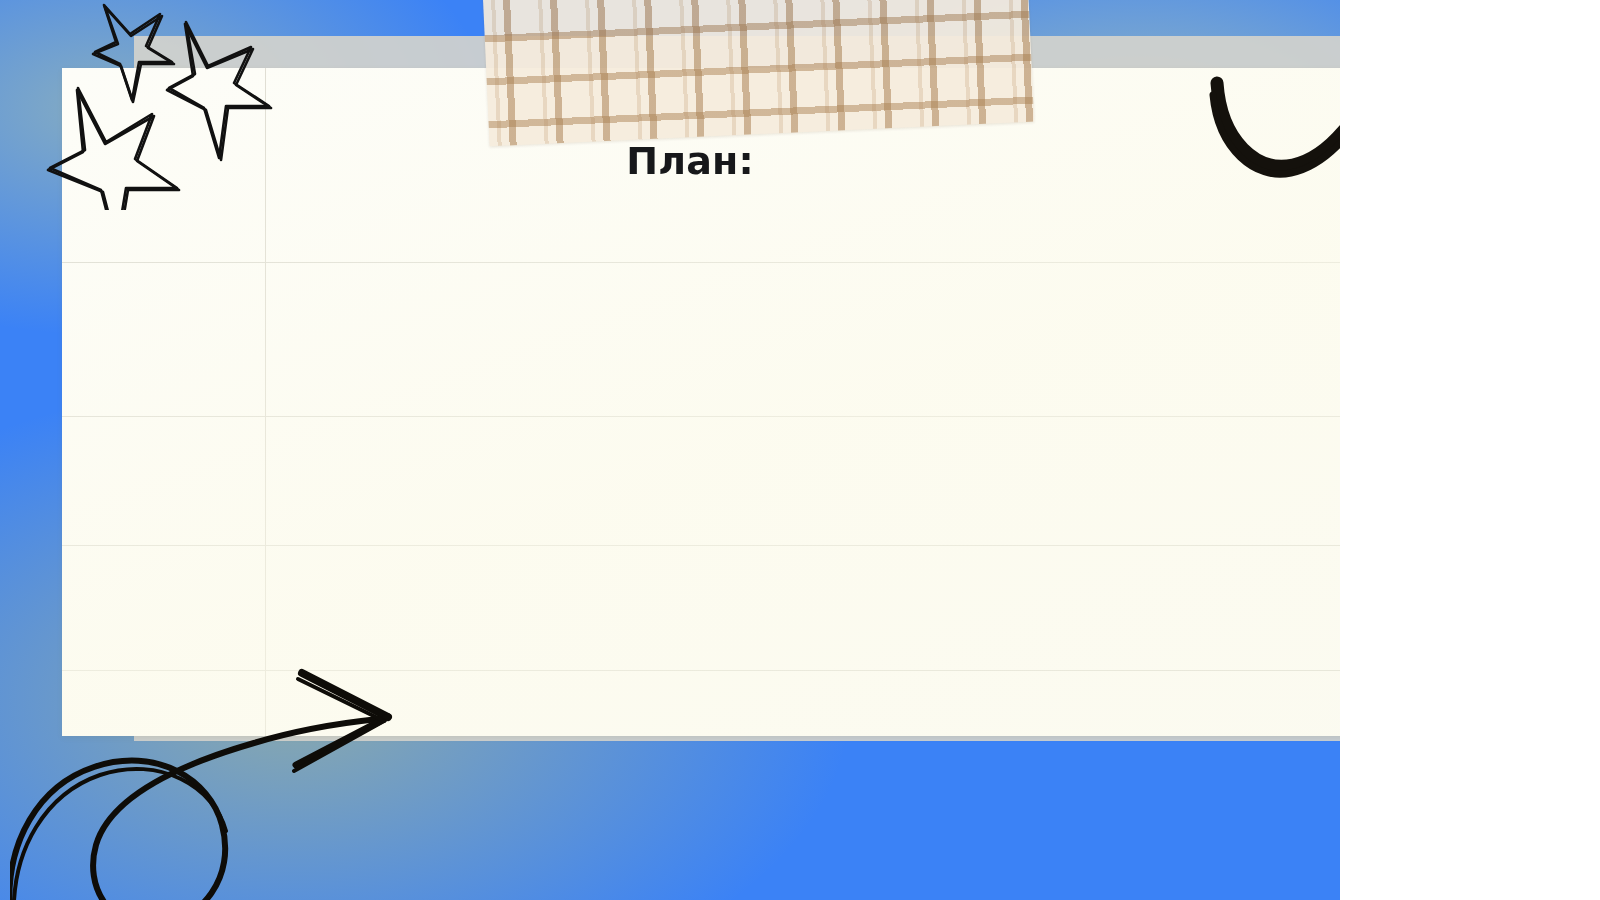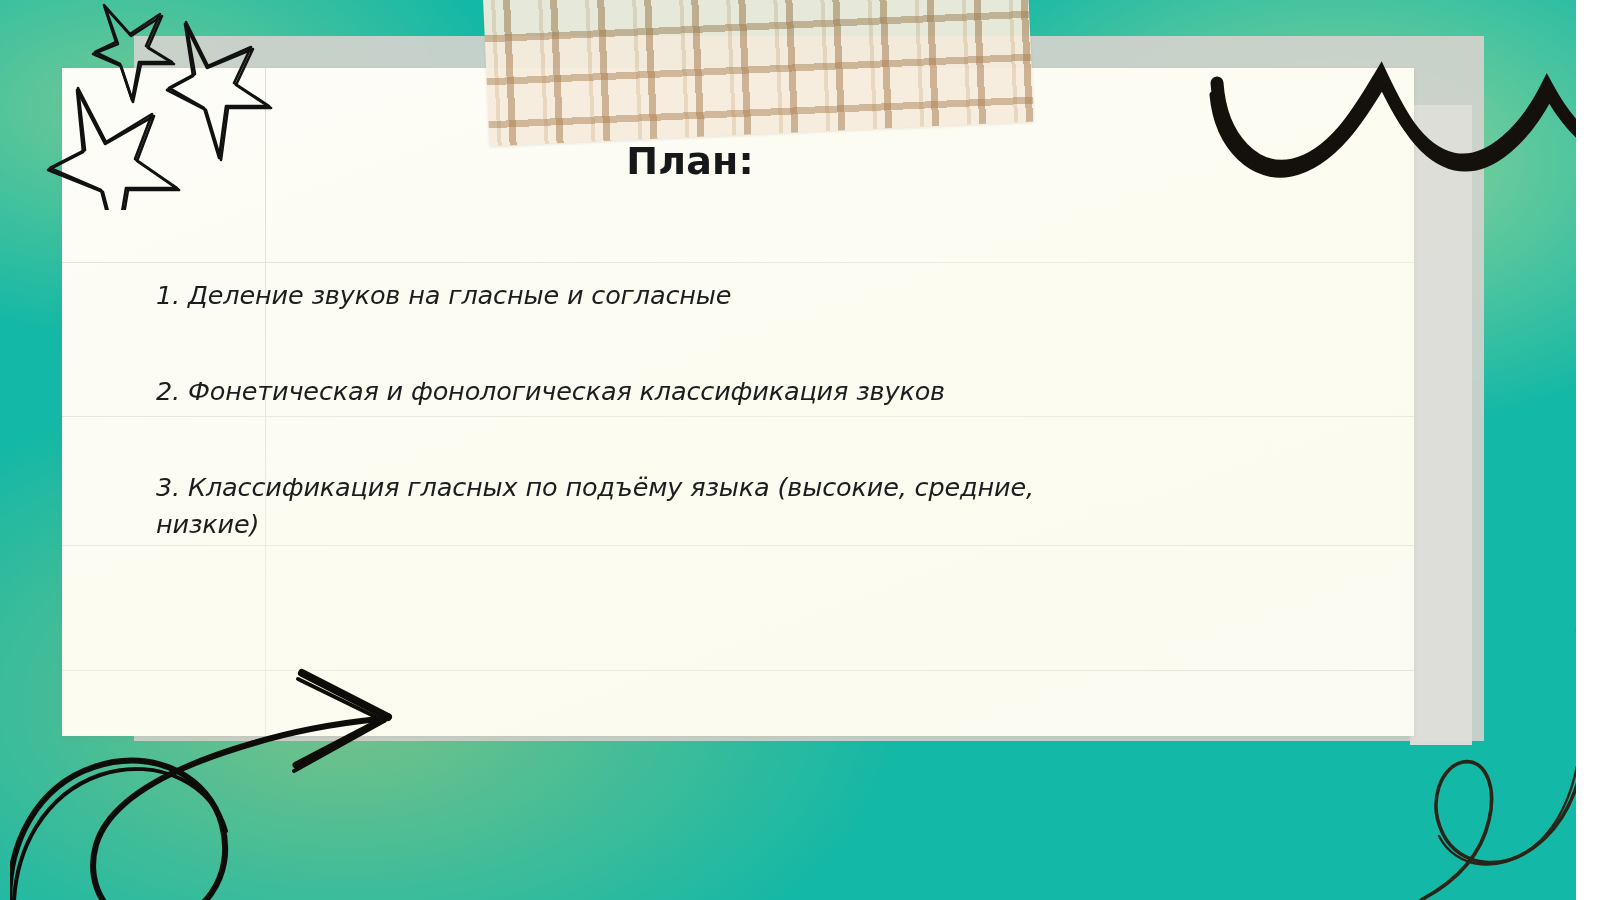--- a/index.html
+++ b/index.html
@@ -8,23 +8,23 @@
   }
   body {
     width: 1600px;
     height: 900px;
     overflow: hidden;
     font-family: "Liberation Sans", sans-serif;
   }
 
   #slide {
     position: relative;
-    width: 1576px;
+    width: 1340px;
     height: 900px;
-    background: #14b8a6;
+    background: #3b82f6;
     overflow: hidden;
   }
 
   
   #bg-texture {
     position: absolute;
     inset: 0;
     background:
       radial-gradient(ellipse 900px 520px at 22% 78%, rgba(205,202,110,0.55) 0%, rgba(205,202,110,0) 62%),
       radial-gradient(ellipse 700px 420px at 85% 18%, rgba(231,230,140,0.60) 0%, rgba(231,230,140,0) 64%),
@@ -171,25 +171,20 @@
     <div class="rule-h" style="top:348px;"></div>
     <div class="rule-h" style="top:477px;"></div>
     <div class="rule-h" style="top:602px;"></div>
     <div class="rule-v" style="left:203px;"></div>
   </div>
 
   <div id="washi-tape"></div>
 
   <div id="title">План:</div>
 
-  <div id="plan-list">
-    <div class="plan-item i0">1. Деление звуков на гласные и согласные</div>
-    <div class="plan-item i1">2. Фонетическая и фонологическая классификация звуков</div>
-    <div class="plan-item i2">3. Классификация гласных по подъёму языка (высокие, средние, низкие)</div>
-  </div>
 
   <svg class="deco" id="stars-deco" viewBox="0 0 240 220" xmlns="http://www.w3.org/2000/svg">
     <g fill="none" stroke="#111" stroke-width="2.6" stroke-linejoin="round" stroke-linecap="round">
       <path d="M57 62 L78 52 L66 15 L92 44 L122 24 L108 56 L134 72 L101 72 L94 110 L82 74 Z"></path>
       <path d="M55 64 L80 54 L67 17 L93 46 L124 26 L110 58 L136 74 L103 74 L95 112 L83 76 Z"></path>
       <path d="M131 98 L157 84 L148 32 L170 76 L213 57 L196 93 L231 116 L188 116 L181 168 L166 118 Z"></path>
       <path d="M129 100 L155 86 L147 34 L169 78 L215 59 L198 95 L233 118 L190 118 L183 170 L168 120 Z"></path>
       <path d="M12 178 L47 160 L40 98 L68 152 L114 124 L97 169 L139 198 L88 198 L78 258 L63 200 Z"></path>
       <path d="M10 180 L45 162 L39 100 L67 154 L116 126 L99 171 L141 200 L90 200 L80 260 L65 202 Z"></path>
     </g>

